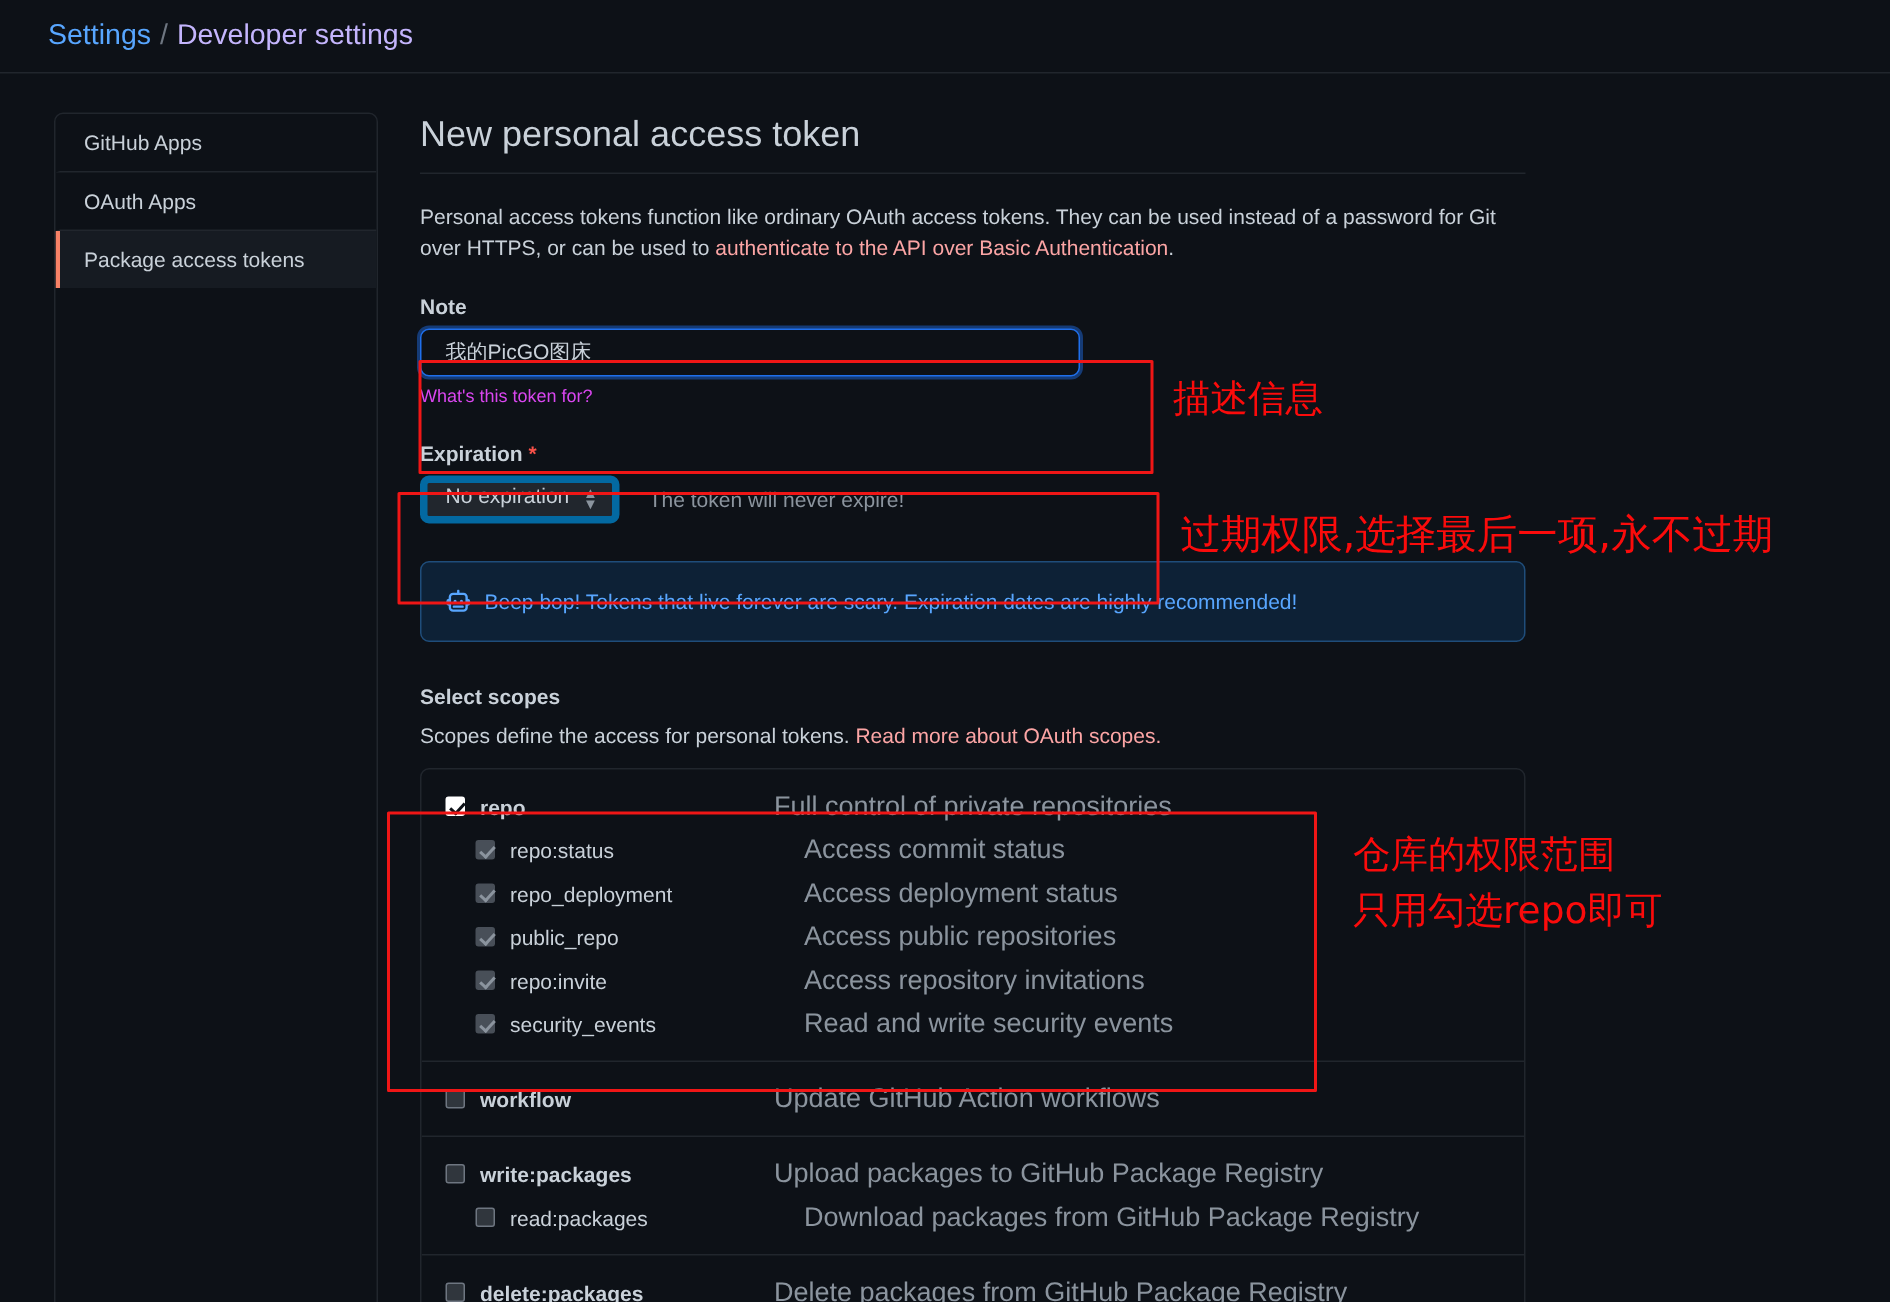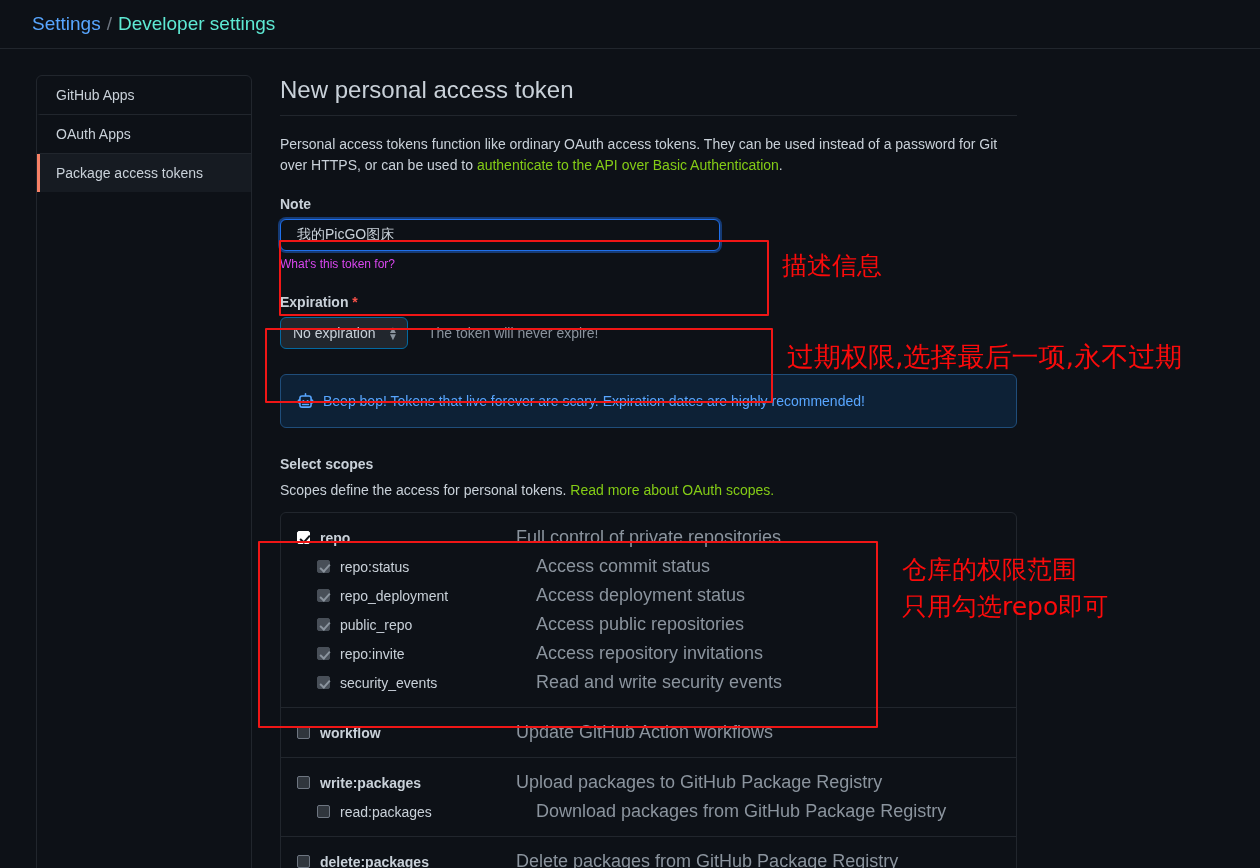--- a/index.html
+++ b/index.html
@@ -17,21 +17,21 @@
   #breadcrumb {
     height: 49px;
     display: flex;
     align-items: center;
     padding-left: 32px;
     font-size: 19px;
     border-bottom: 1px solid #21262d;
   }
   #breadcrumb .crumb-link { color: #58a6ff; text-decoration: none; }
   #breadcrumb .crumb-sep { color: #6e7681; margin: 0 6px; }
-  #breadcrumb .crumb-current { color: #5eead4; }
+  #breadcrumb .crumb-current { color: #c4b5fd; }
 
   
   #page { position: relative; display: flex; padding: 26px 0 0 0; }
 
   
   #sidebar {
     width: 216px;
     margin-left: 36px;
     border: 1px solid #21262d;
     border-radius: 6px;
@@ -71,21 +71,21 @@
     border-bottom: 1px solid #21262d;
     line-height: 30px;
   }
   #intro {
     font-size: 14px;
     line-height: 21px;
     color: #c9d1d9;
     margin: 18px 0 0 0;
     max-width: 735px;
   }
-  a.inline-link { color: #84cc16; text-decoration: none; }
+  a.inline-link { color: #fca5a5; text-decoration: none; }
 
   
   #note-block { margin-top: 20px; }
   .field-label {
     font-size: 14px;
     font-weight: bold;
     color: #c9d1d9;
     display: block;
     margin-bottom: 7px;
   }
@@ -109,23 +109,23 @@
     margin-top: 5px;
     line-height: 16px;
   }
 
   
   #expiration-block { margin-top: 22px; }
   #expiration-row { display: flex; align-items: center; }
   #expiration-select {
     position: relative;
     display: inline-flex;
-    align-items: center;
+    align-items: flex-start;
     background: #21262d;
-    border: 1px solid #0369a1;
+    border: 5px solid #0369a1;
     border-radius: 6px;
     height: 32px;
     padding: 0 28px 0 12px;
     font-size: 14px;
     color: #c9d1d9;
     cursor: pointer;
     min-width: 128px;
   }
   #expiration-select .updown {
     position: absolute;

